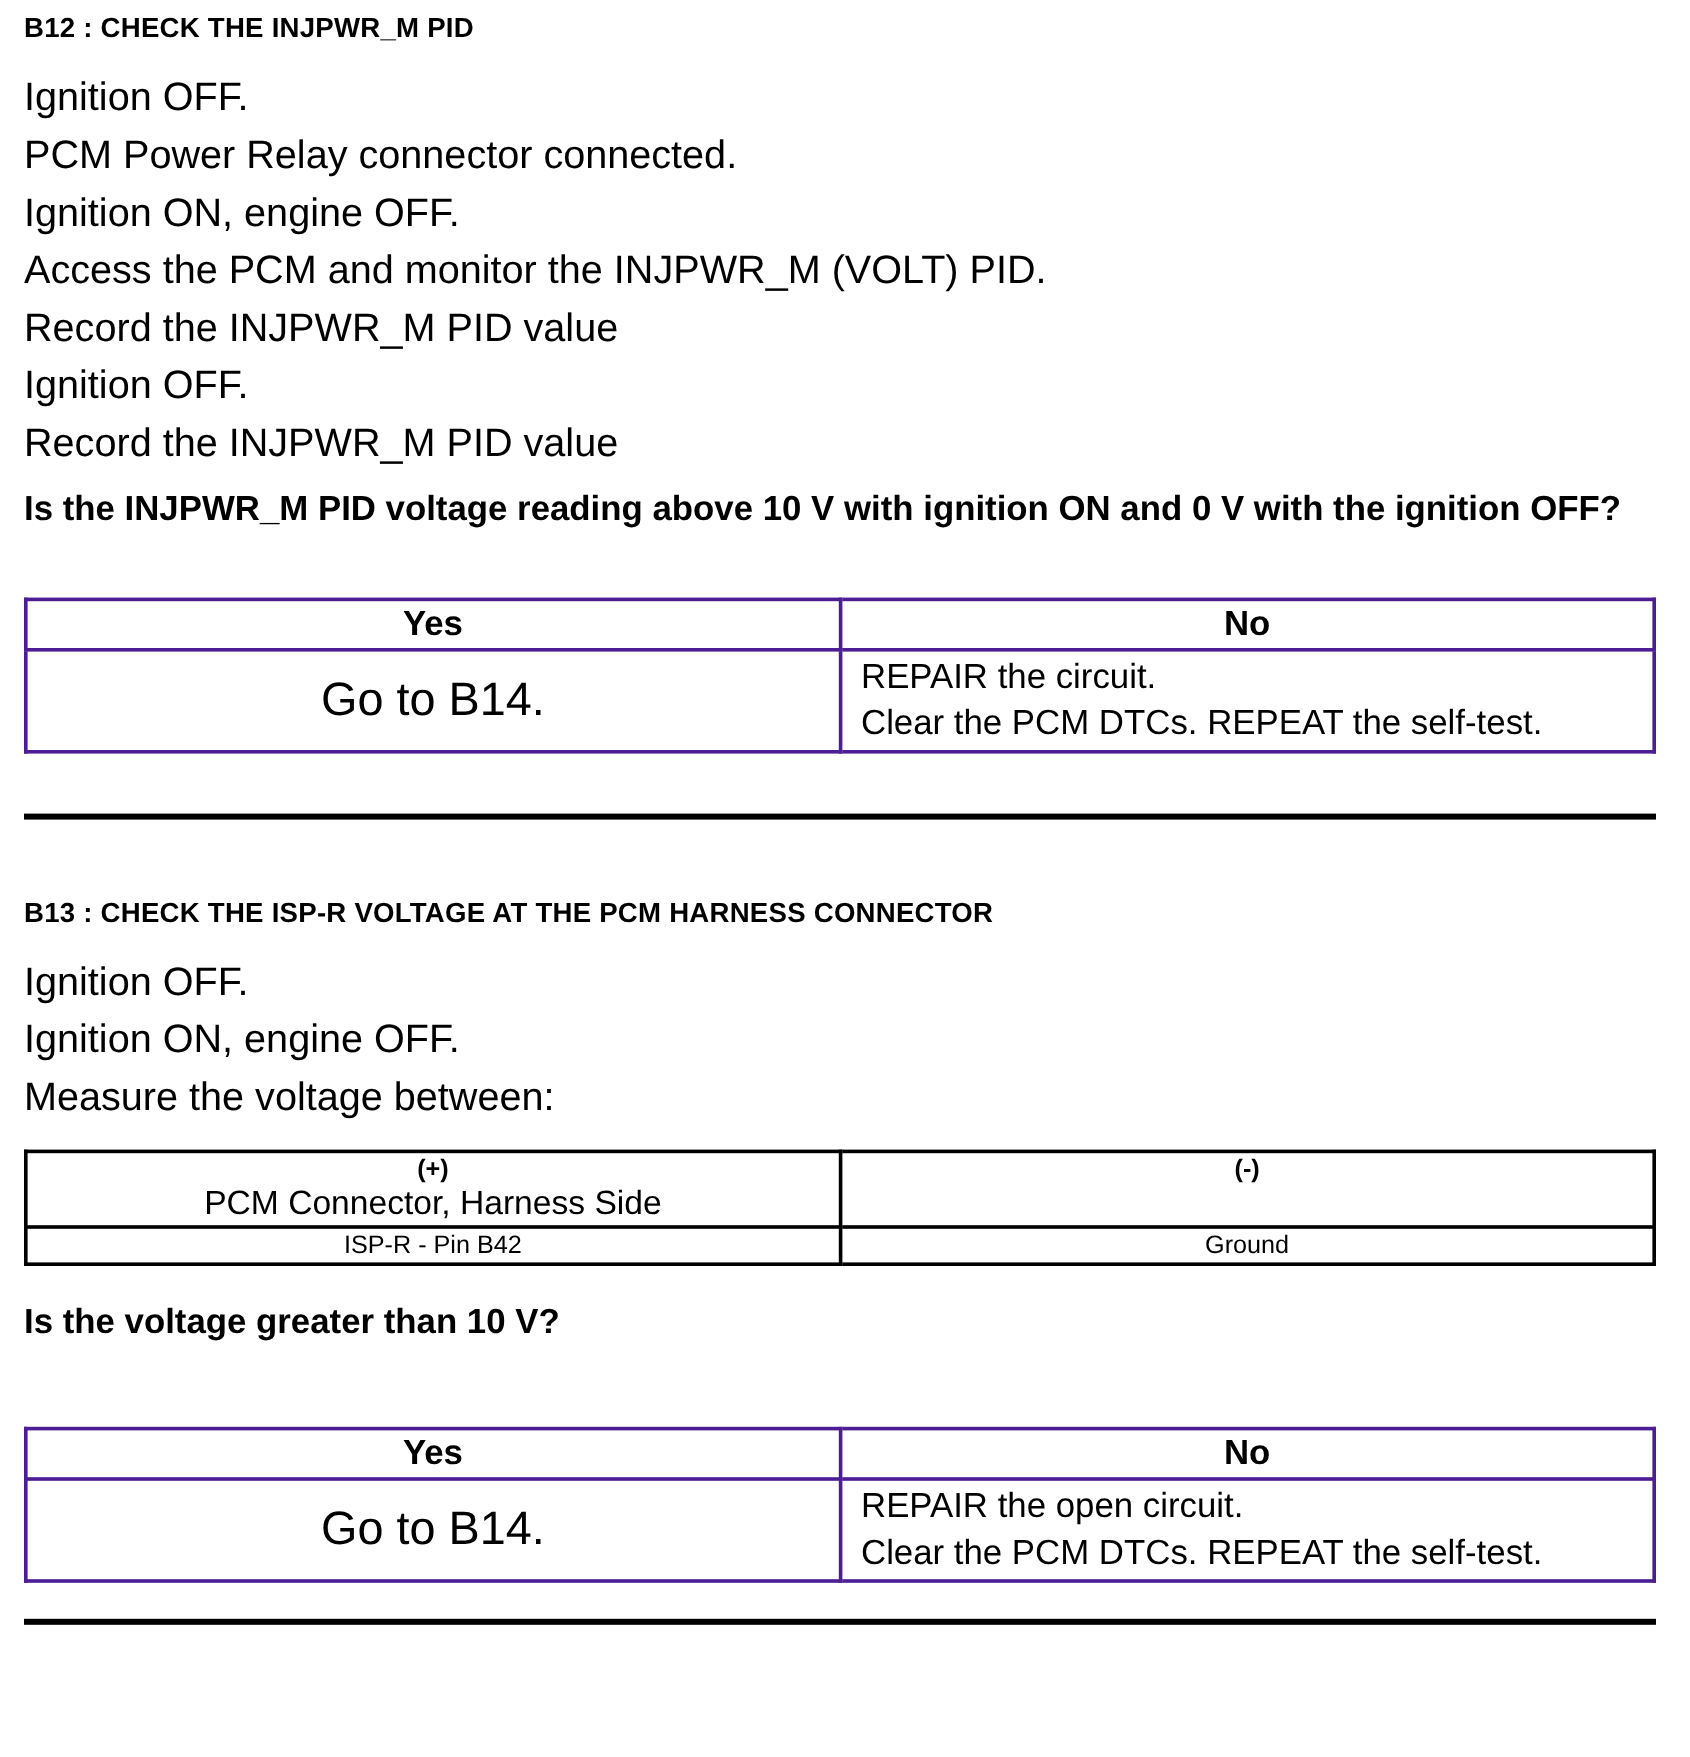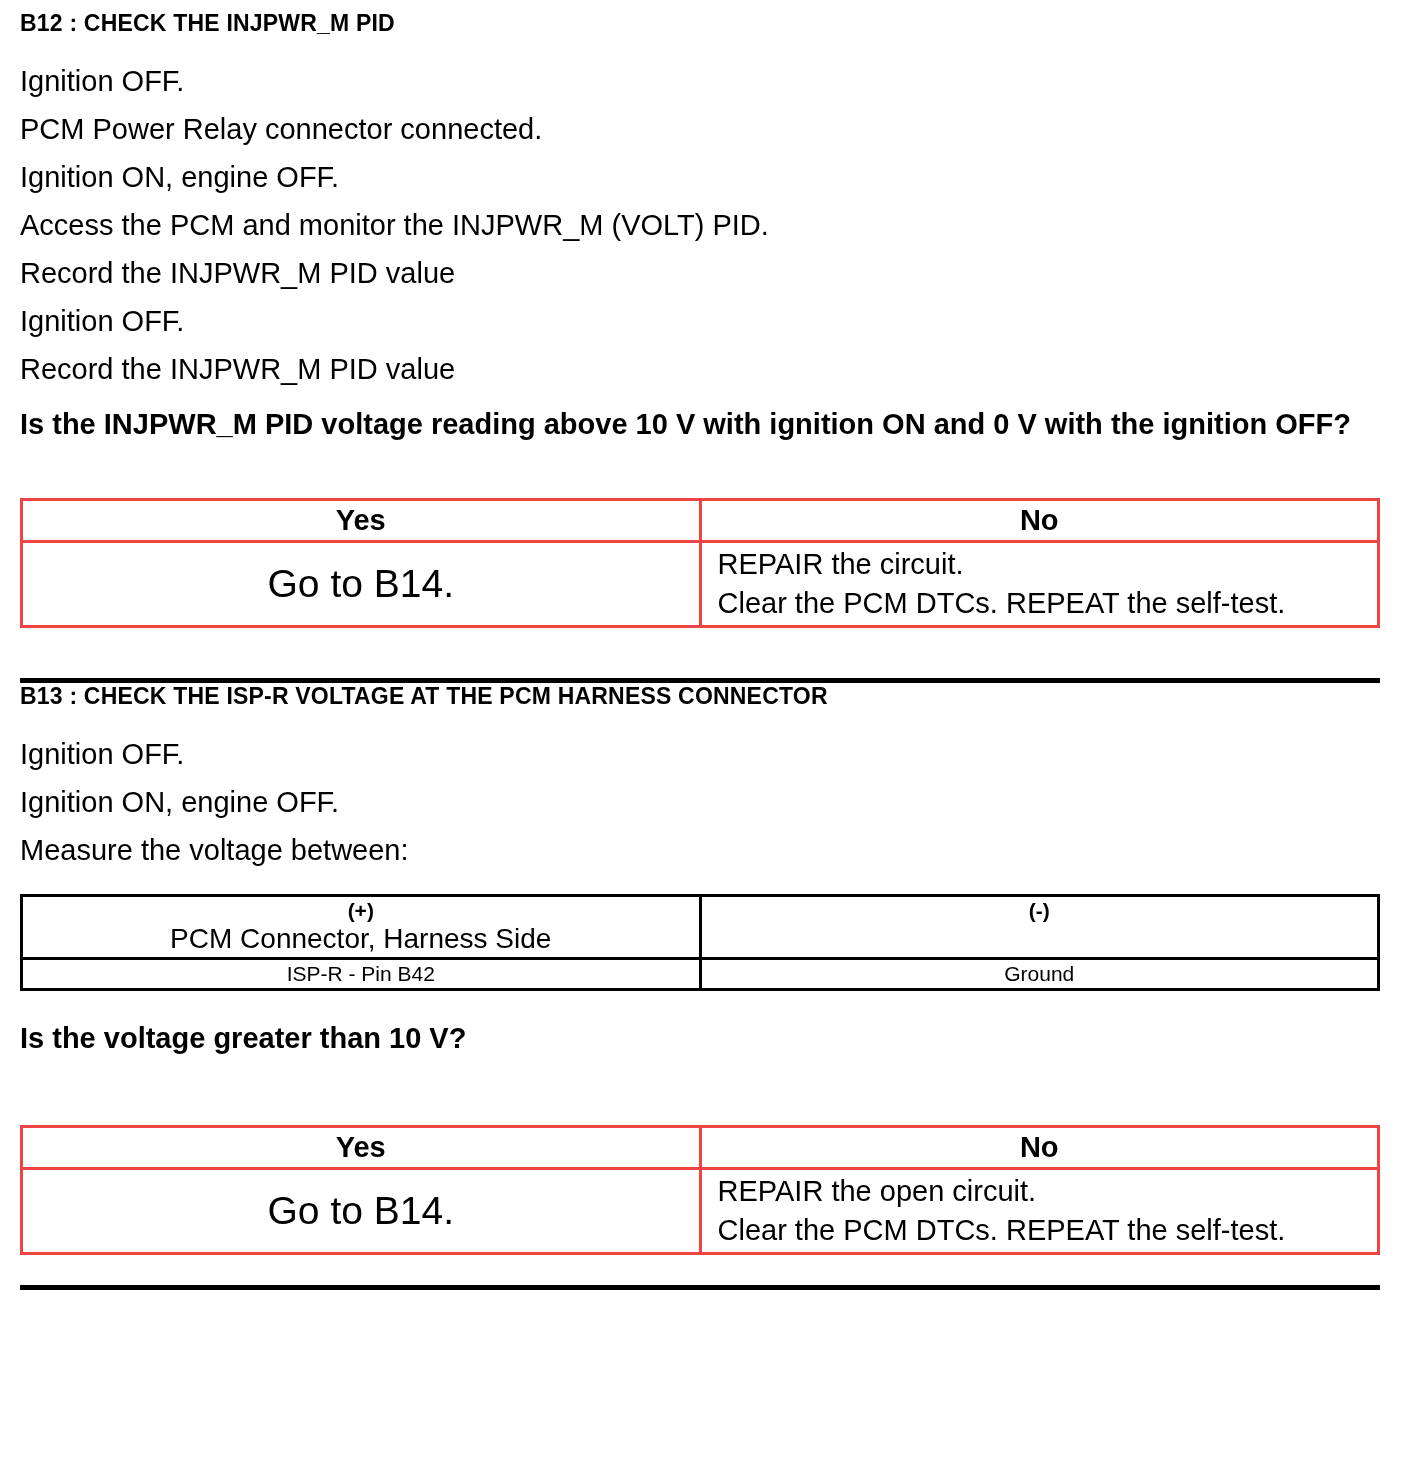--- a/index.html
+++ b/index.html
@@ -15,39 +15,39 @@
     min-height: 1464px;
     padding: 10px 20px 10px 20px;
   }
   .step-heading {
     font-size: 23px;
     font-weight: bold;
     margin: 0 0 20px 0;
     letter-spacing: 0.2px;
   }
   .step-line {
-    font-size: 29px;
+    font-size: 33px;
     line-height: 48px;
     margin: 0;
   }
   .question {
     font-size: 29px;
     font-weight: bold;
     line-height: 38px;
     margin: 12px 0 0 0;
   }
   table {
     width: 100%;
     border-collapse: collapse;
     table-layout: fixed;
   }
   .decision-table { margin-top: 55px; }
   .decision-table th,
   .decision-table td {
-    border: 3px solid #ef4444;
+    border: 3px solid #4c1d95;
   }
   .decision-table th {
     font-size: 29px;
     font-weight: bold;
     text-align: center;
     padding: 3px 4px;
   }
   .yes-cell {
     font-size: 39px;
     text-align: center;
@@ -59,21 +59,21 @@
     text-align: left;
     vertical-align: top;
     padding: 2px 16px;
     line-height: 39px;
   }
   .section-divider {
     height: 5px;
     background: #000000;
     margin: 50px 0 0 0;
   }
-  .b13-gap { }
+  .b13-gap { margin-top: 64px; }
   .measure-table { margin-top: 20px; }
   .measure-table th,
   .measure-table td {
     border: 3px solid #000000;
     font-size: 21px;
     text-align: center;
     padding: 2px 4px;
   }
   .measure-table th { font-weight: normal; vertical-align: top; }
   .measure-plus { font-weight: bold; font-size: 21px; }

